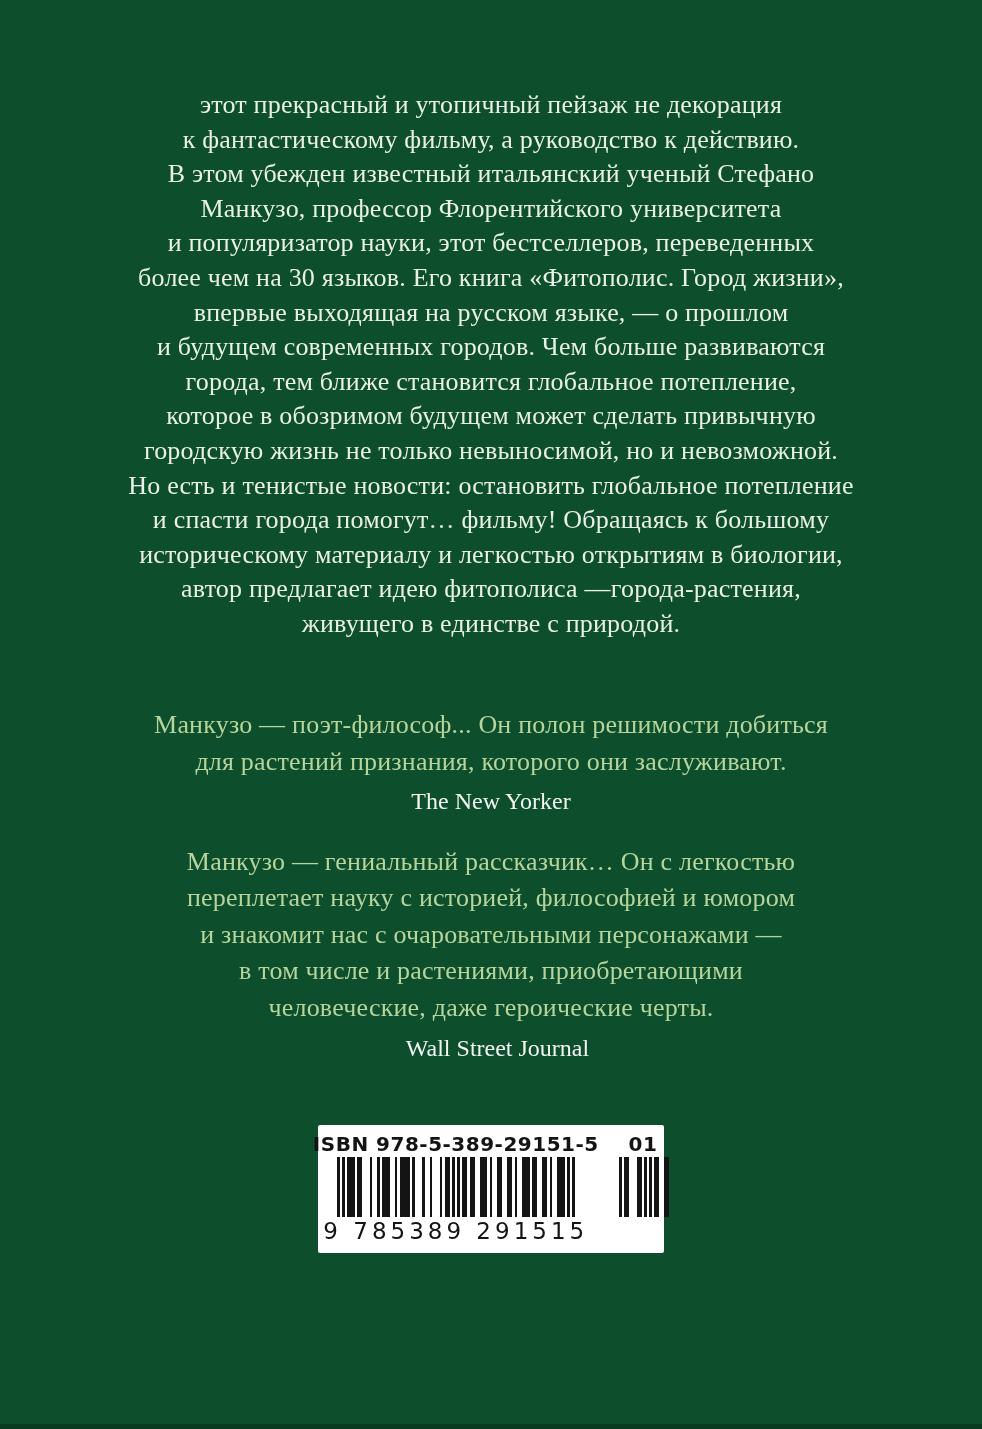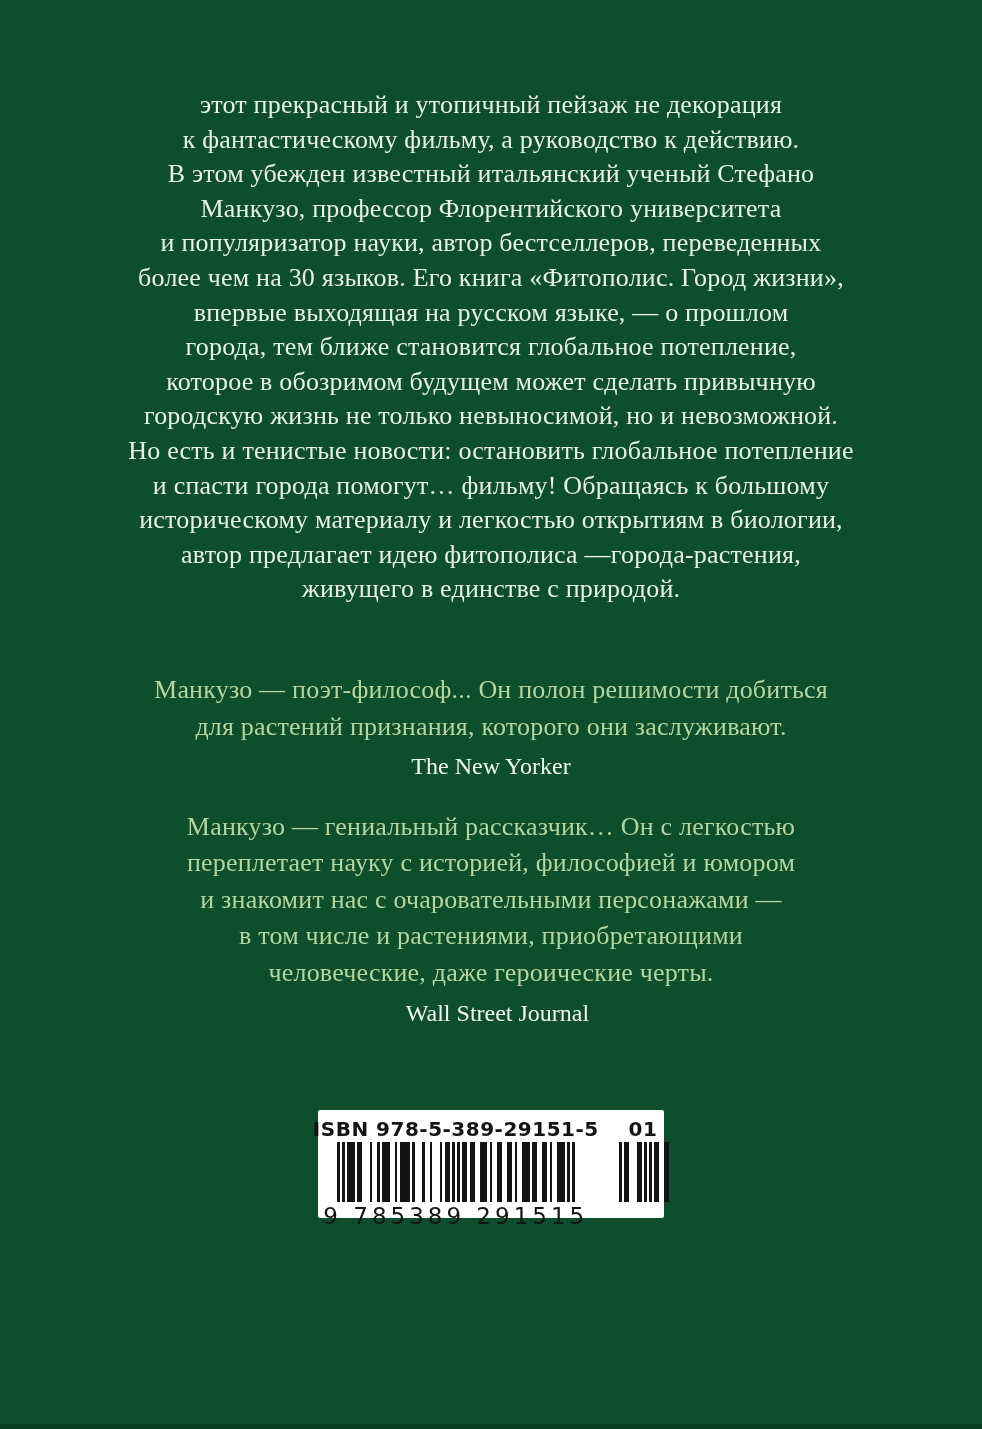--- a/index.html
+++ b/index.html
@@ -40,22 +40,22 @@
   .quote.q1{margin-top:64px;line-height:37.5px;}
   .quote.q2{margin-top:26px;line-height:36.5px;}
   .source{
     font-size:24px;
     line-height:33px;
     color:var(--source-text);
   }
   .source.s1{margin-top:4px;}
   .source.s2{margin-top:6px;padding-left:13px;}
   .barcode-panel{
-    width:346px;height:108px;
-    margin:80px auto 0;
+    width:346px;height:128px;
+    margin:60px auto 0;
     background:var(--barcode-bg);
     border-radius:2px;
     box-sizing:border-box;
     padding-top:8px;
     display:flex;
     justify-content:center;
     align-items:flex-start;
     gap:18px;
     font-family:"DejaVu Sans","Liberation Sans",sans-serif;
     color:var(--barcode-ink);
@@ -87,23 +87,24 @@
 </head>
 <body>
 
 <div class="cover">
 
   <div class="annotation">
       <div class="line">этот прекрасный и утопичный пейзаж не декорация</div>
       <div class="line">к фантастическому фильму, а руководство к действию.</div>
       <div class="line">В этом убежден известный итальянский ученый Стефано</div>
       <div class="line">Манкузо, профессор Флорентийского университета</div>
-      <div class="line">и популяризатор науки, автор бестселлеров, переведенных</div>
+      <div class="line">и популяризатор науки, этот бестселлеров, переведенных</div>
       <div class="line">более чем на 30 языков. Его книга «Фитополис. Город жизни»,</div>
       <div class="line">впервые выходящая на русском языке, — о прошлом</div>
+      <div class="line">и будущем современных городов. Чем больше развиваются</div>
       <div class="line">города, тем ближе становится глобальное потепление,</div>
       <div class="line">которое в обозримом будущем может сделать привычную</div>
       <div class="line">городскую жизнь не только невыносимой, но и невозможной.</div>
       <div class="line">Но есть и тенистые новости: остановить глобальное потепление</div>
       <div class="line">и спасти города помогут… фильму! Обращаясь к большому</div>
       <div class="line">историческому материалу и легкостью открытиям в биологии,</div>
       <div class="line">автор предлагает идею фитополиса —города-растения,</div>
       <div class="line">живущего в единстве с природой.</div>
     </div>
 

